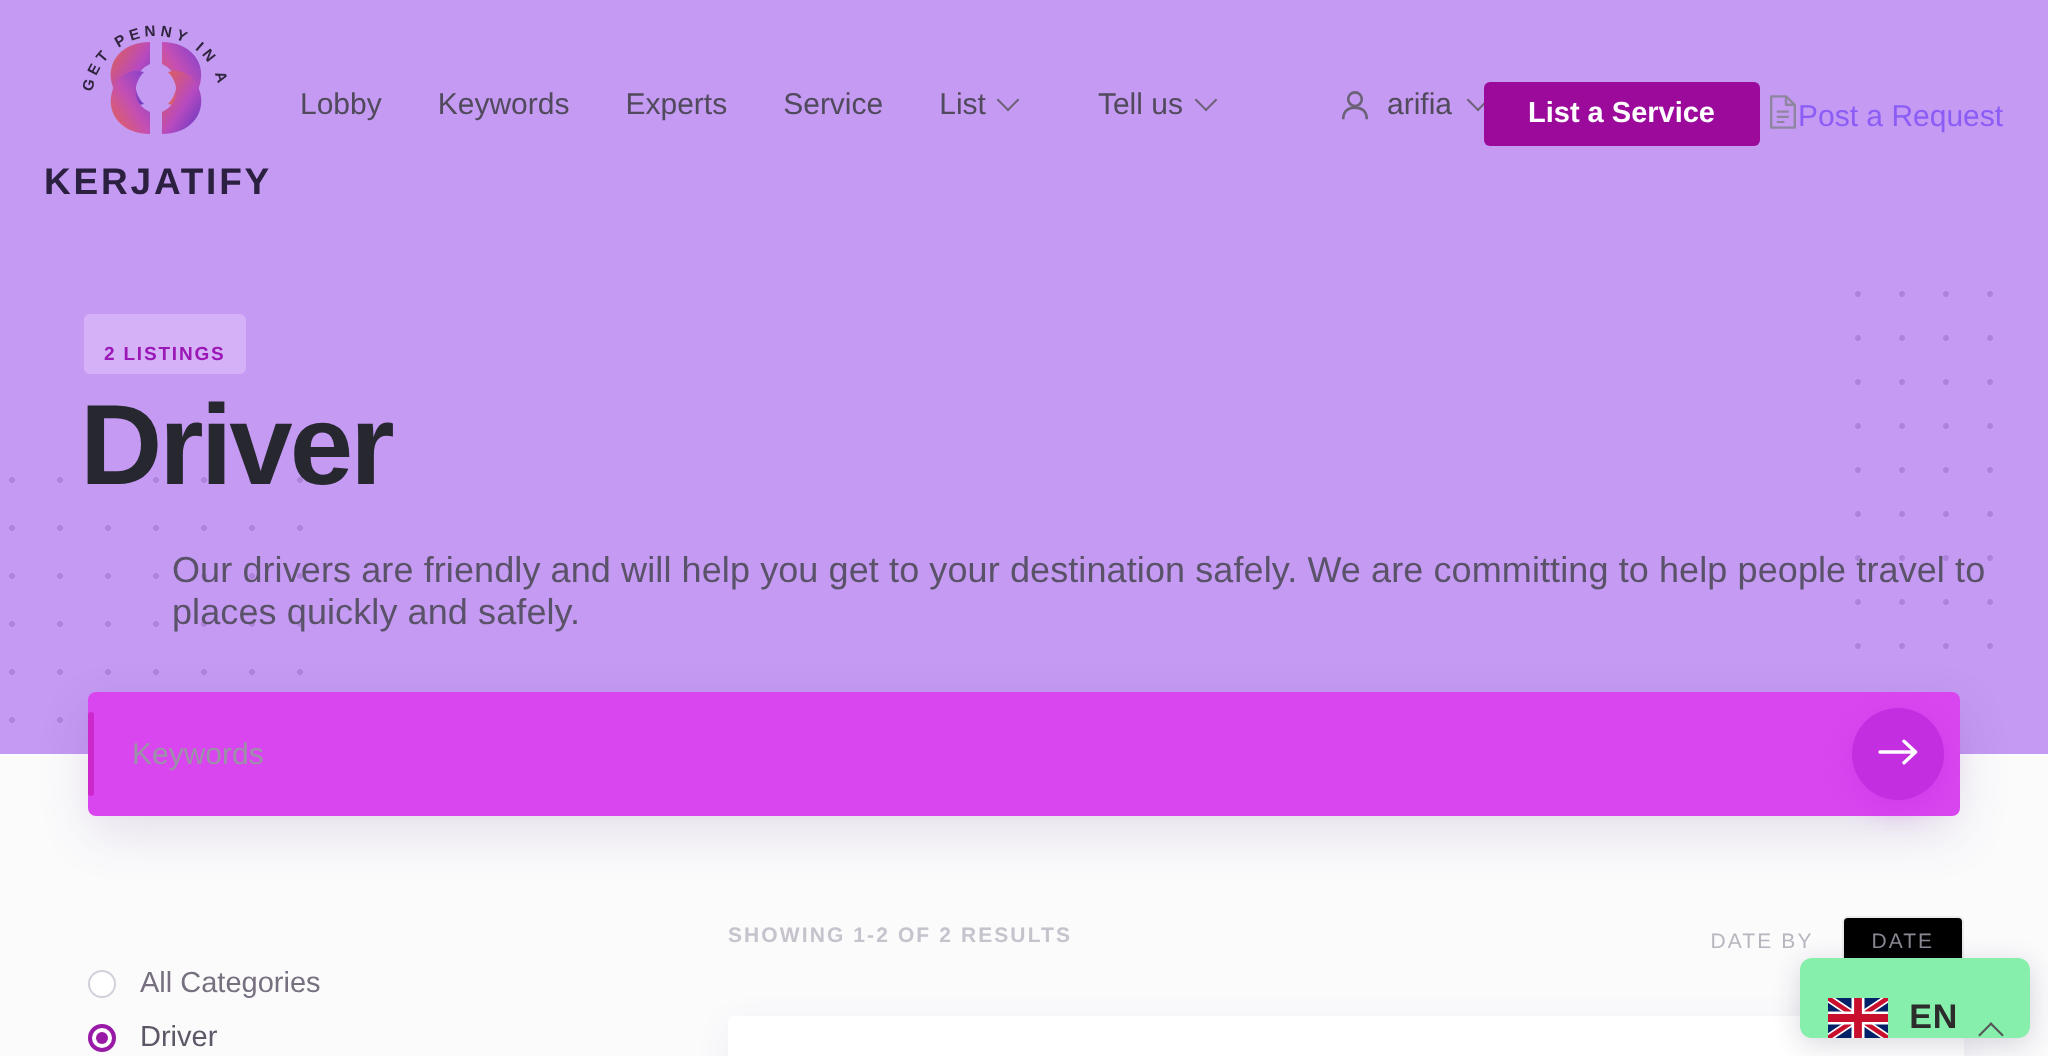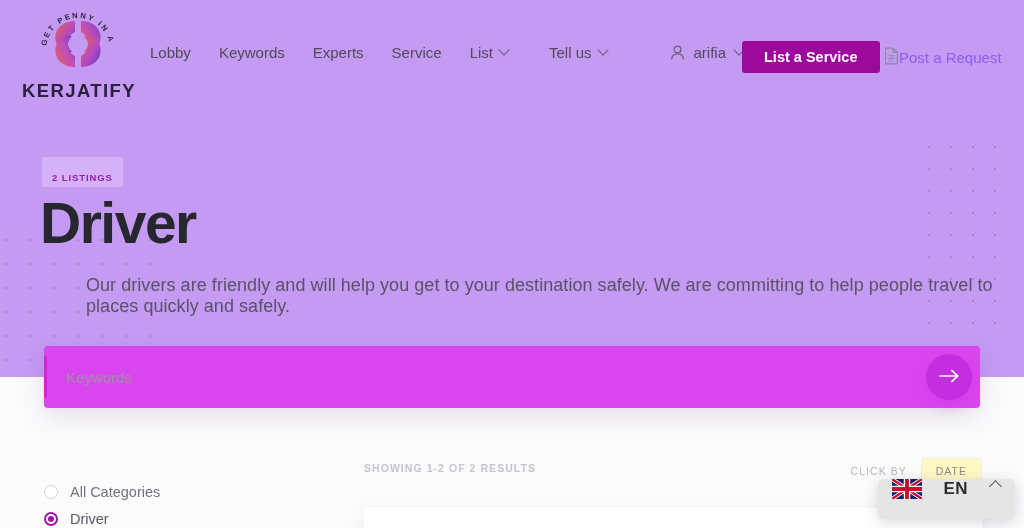--- a/index.html
+++ b/index.html
@@ -129,38 +129,38 @@
   .showing {
     position: absolute; left: 364px; top: 462px;
     font-size: 10.5px; letter-spacing: 1.05px; color: #c6c3cc; font-weight: 700;
   }
   .sortwrap {
     position: absolute; right: 42px; top: 458px;
     display: flex; align-items: center; gap: 14px;
   }
   .sort-label { font-size: 10.5px; letter-spacing: 1.05px; color: #b8b5bf; }
   .sort-select {
-    border: 1px solid #ececef; background: #fef9c3; border-radius: 3px;
+    border: 1px solid #ececef; background: #000000; border-radius: 3px;
     height: 26px; padding: 0 14px; display: flex; align-items: center;
     font-size: 10.5px; letter-spacing: 1px; color: #8b8794; cursor: pointer;
   }
 
   .result-card {
     position: absolute; left: 364px; top: 508px; width: 618px; height: 60px;
     background: #fff; border-radius: 3px;
     box-shadow: 0 4px 18px rgba(90,60,130,.07);
   }
 
   
   .lang {
     position: absolute; right: 9px; bottom: 9px;
-    background: #e5e5e5; border-radius: 6px;
+    background: #86efac; border-radius: 6px;
     box-shadow: 0 3px 14px rgba(40,30,60,.18);
     height: 40px; padding: 0 14px;
-    display: flex; align-items: flex-start; gap: 22px; cursor: pointer;
+    display: flex; align-items: flex-end; gap: 11px; cursor: pointer;
   }
   .flag { width: 30px; height: 20px; display: block; flex: 0 0 auto; }
   .lang-code { font-size: 17px; font-weight: 700; color: #2c2c2c; letter-spacing: .4px; }
   .lang-caret { width: 11px; height: 9px; position: relative; }
   .lang-caret::after {
     content: ""; position: absolute; left: 1px; top: 3px;
     width: 8px; height: 8px; border-left: 1.7px solid #555; border-top: 1.7px solid #555;
     transform: rotate(45deg);
   }
 </style>
@@ -278,21 +278,21 @@
     </div>
     <div class="radio-row active">
       <span class="radio checked"></span>
       <span class="radio-label">Driver</span>
     </div>
   </div>
 
   <div class="showing">SHOWING 1-2 OF 2 RESULTS</div>
 
   <div class="sortwrap">
-    <span class="sort-label">CLICK BY</span>
+    <span class="sort-label">DATE BY</span>
     <div class="sort-select">
       <span>DATE</span>
     </div>
   </div>
 
   <div class="result-card"></div>
 
   <div class="lang">
     <span class="flag">
       <svg width="30" height="20" viewBox="0 0 60 40">

